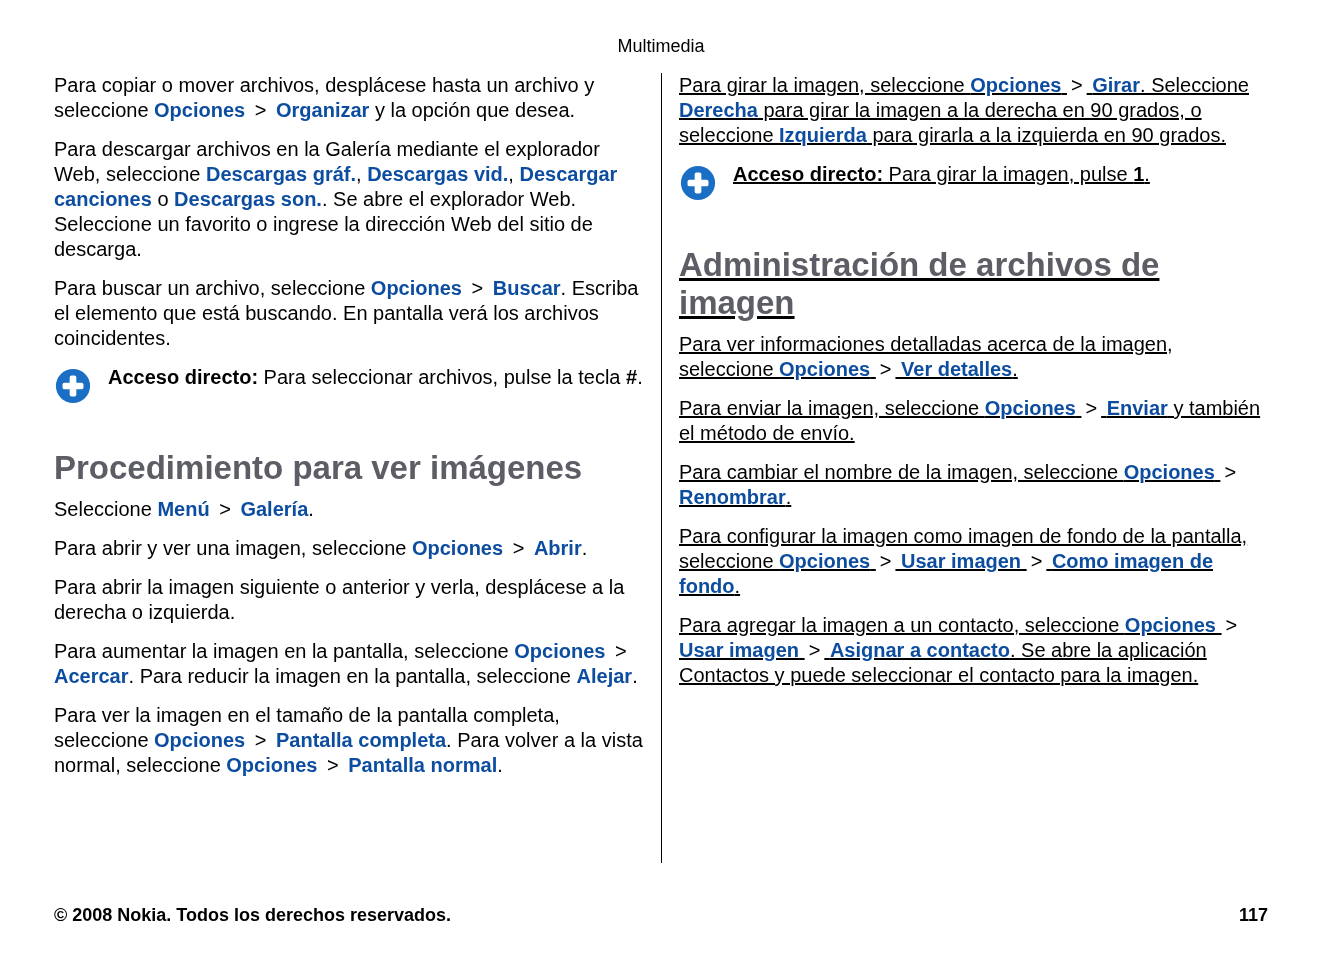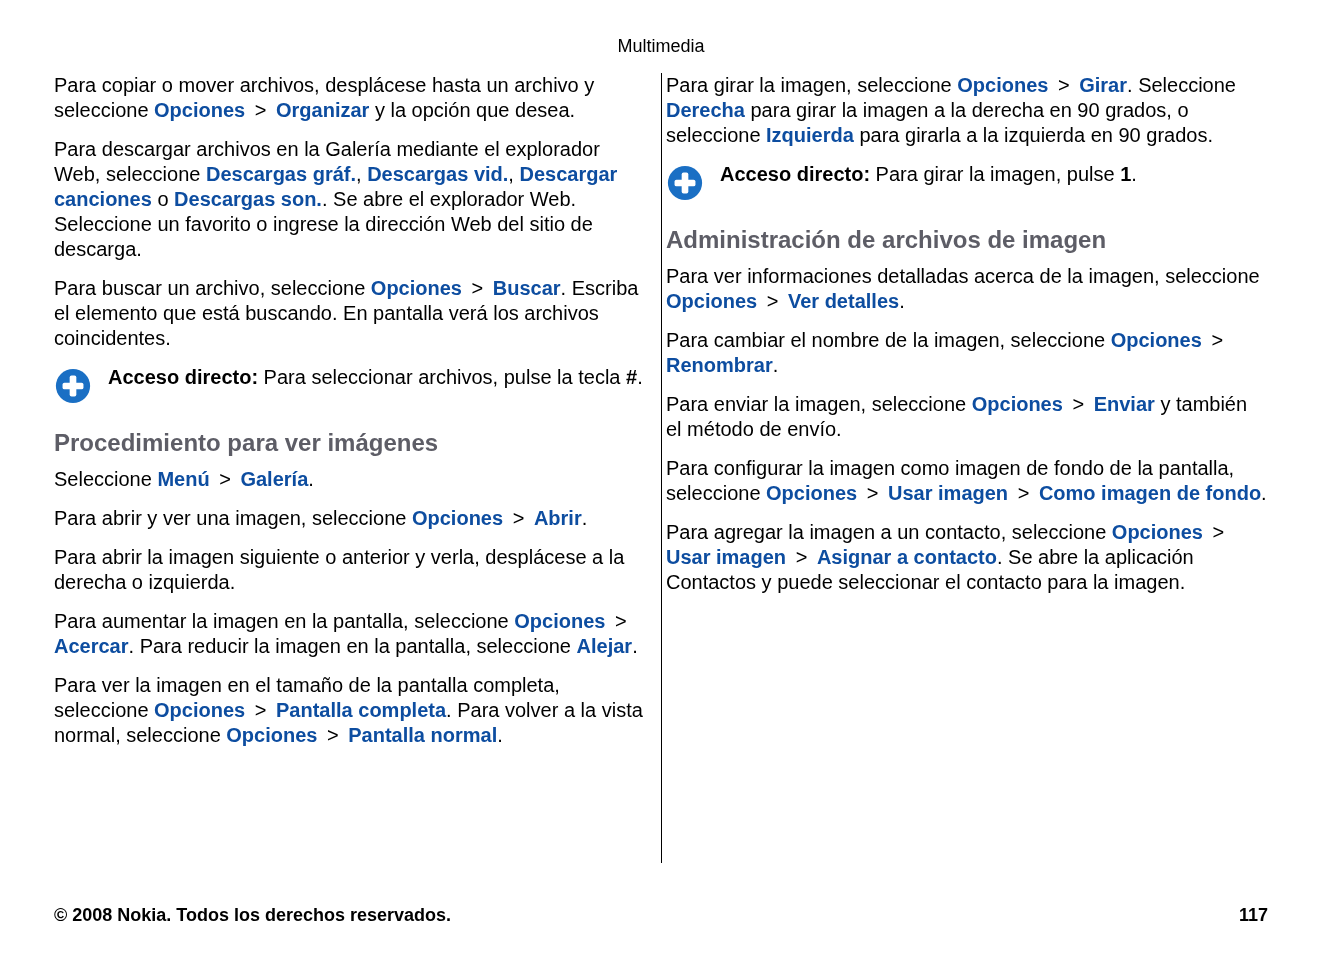--- a/index.html
+++ b/index.html
@@ -26,22 +26,23 @@
       gap: 0;
       height: 785px;
       position: relative;
       justify-content: flex-end;
     }
     .column {
       width: 50%;
       padding-right: 18px;
     }
     .column-right {
-      padding-left: 5px;
+      padding-left: 18px;
       padding-right: 0;
+      text-decoration: underline;
     }
     .divider {
       position: absolute;
       left: 50%;
       top: 0;
       width: 1px;
       height: 790px;
       background: #000;
     }
     p {
@@ -53,24 +54,24 @@
     .link {
       color: #0d4da0;
       font-weight: bold;
     }
     .sep {
       display: inline-block;
       padding: 0 4px;
     }
     h2 {
       color: #5d5d66;
-      font-size: 24px;
+      font-size: 33px;
       font-weight: bold;
       line-height: 1.15;
-      margin-top: 24px;
+      margin-top: 44px;
       margin-bottom: 10px;
     }
     .shortcut-row {
       display: flex;
       align-items: flex-start;
       gap: 16px;
       margin-bottom: 14px;
     }
     .plus-icon {
       flex-shrink: 0;
@@ -201,31 +202,31 @@
     <h2>Administración de archivos de imagen</h2>
 
     <p>
       <span>Para ver informaciones detalladas acerca de la imagen, seleccione </span>
       <span class="link">Opciones</span>
       <span class="sep">&gt;</span>
       <span class="link">Ver detalles</span><span>.</span>
     </p>
 
     <p>
+      <span>Para enviar la imagen, seleccione </span>
+      <span class="link">Opciones</span>
+      <span class="sep">&gt;</span>
+      <span class="link">Enviar</span><span> y también el método de envío.</span>
+    </p>
+
+    <p>
       <span>Para cambiar el nombre de la imagen, seleccione </span>
       <span class="link">Opciones</span>
       <span class="sep">&gt;</span>
       <span class="link">Renombrar</span><span>.</span>
-    </p>
-
-    <p>
-      <span>Para enviar la imagen, seleccione </span>
-      <span class="link">Opciones</span>
-      <span class="sep">&gt;</span>
-      <span class="link">Enviar</span><span> y también el método de envío.</span>
     </p>
 
     <p>
       <span>Para configurar la imagen como imagen de fondo de la pantalla, seleccione </span>
       <span class="link">Opciones</span>
       <span class="sep">&gt;</span>
       <span class="link">Usar imagen</span>
       <span class="sep">&gt;</span>
       <span class="link">Como imagen de fondo</span><span>.</span>
     </p>

